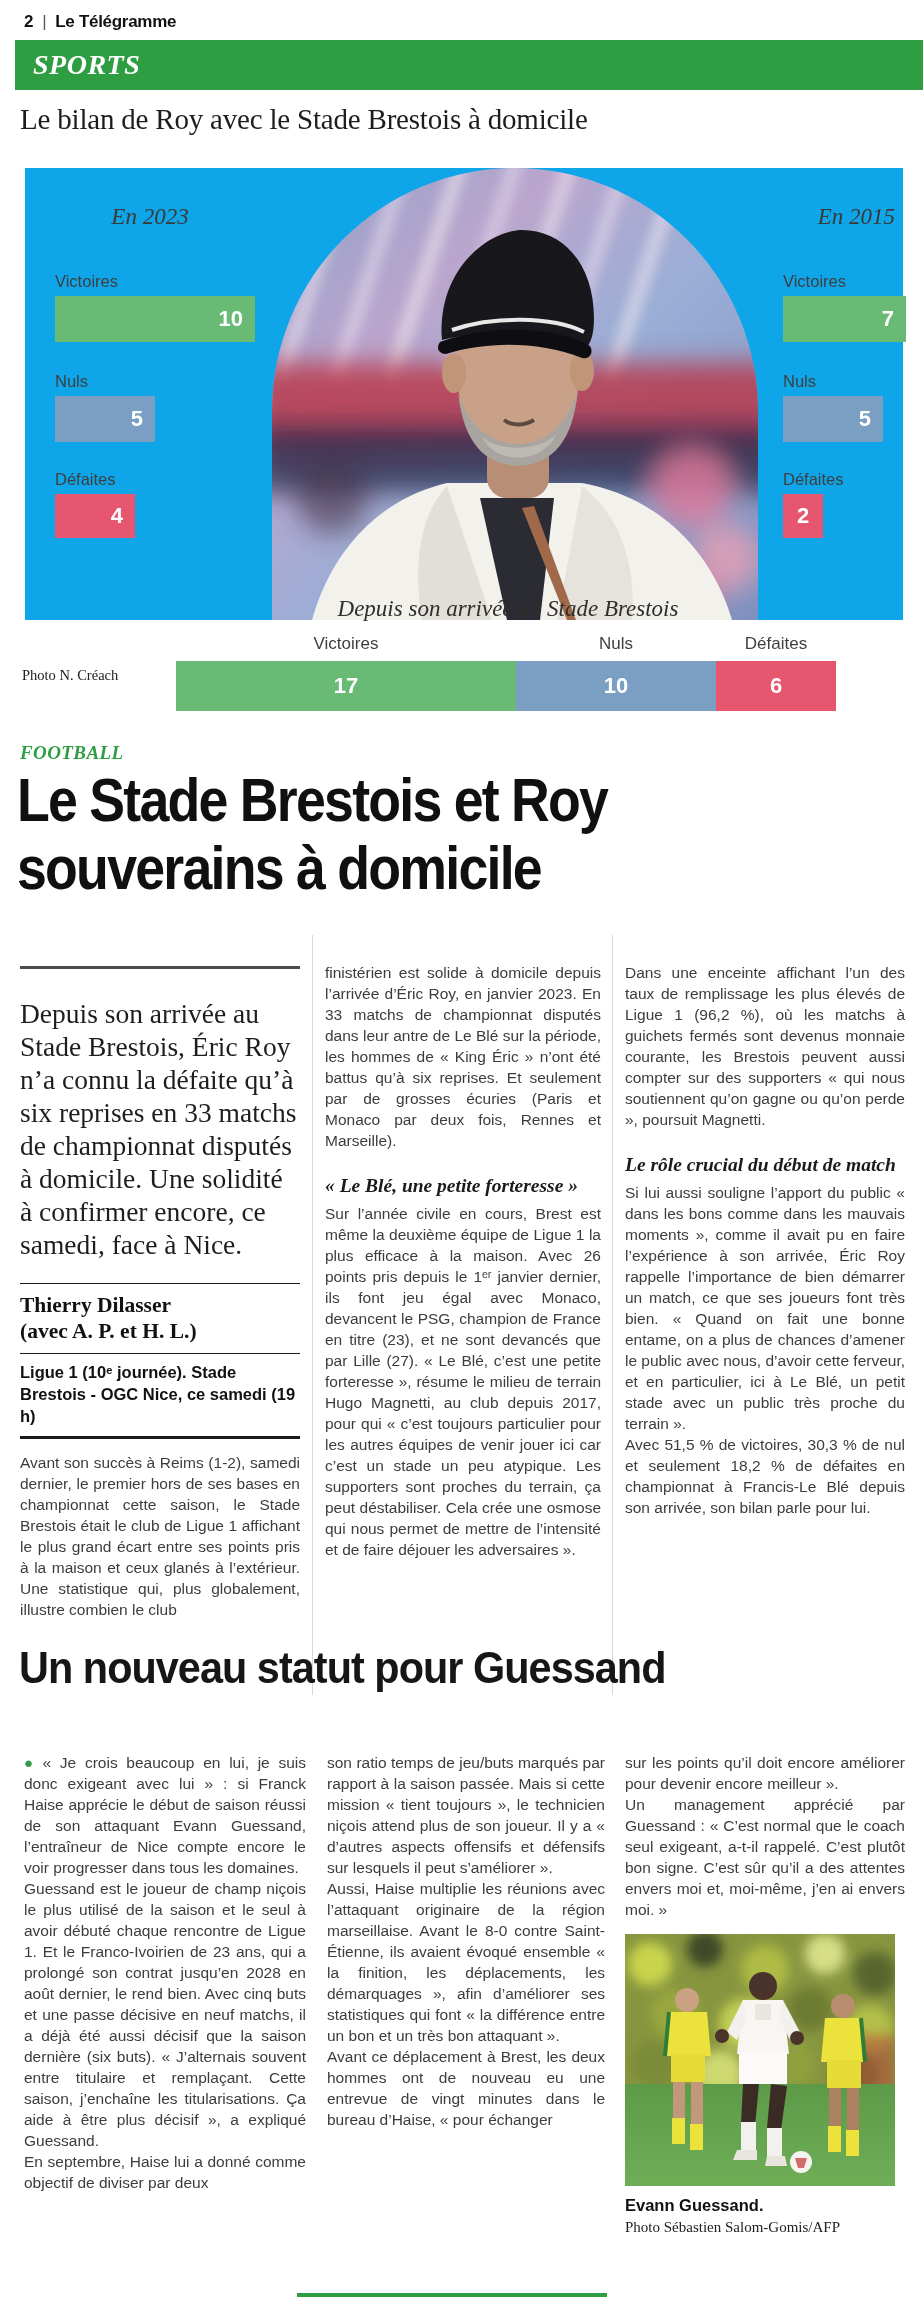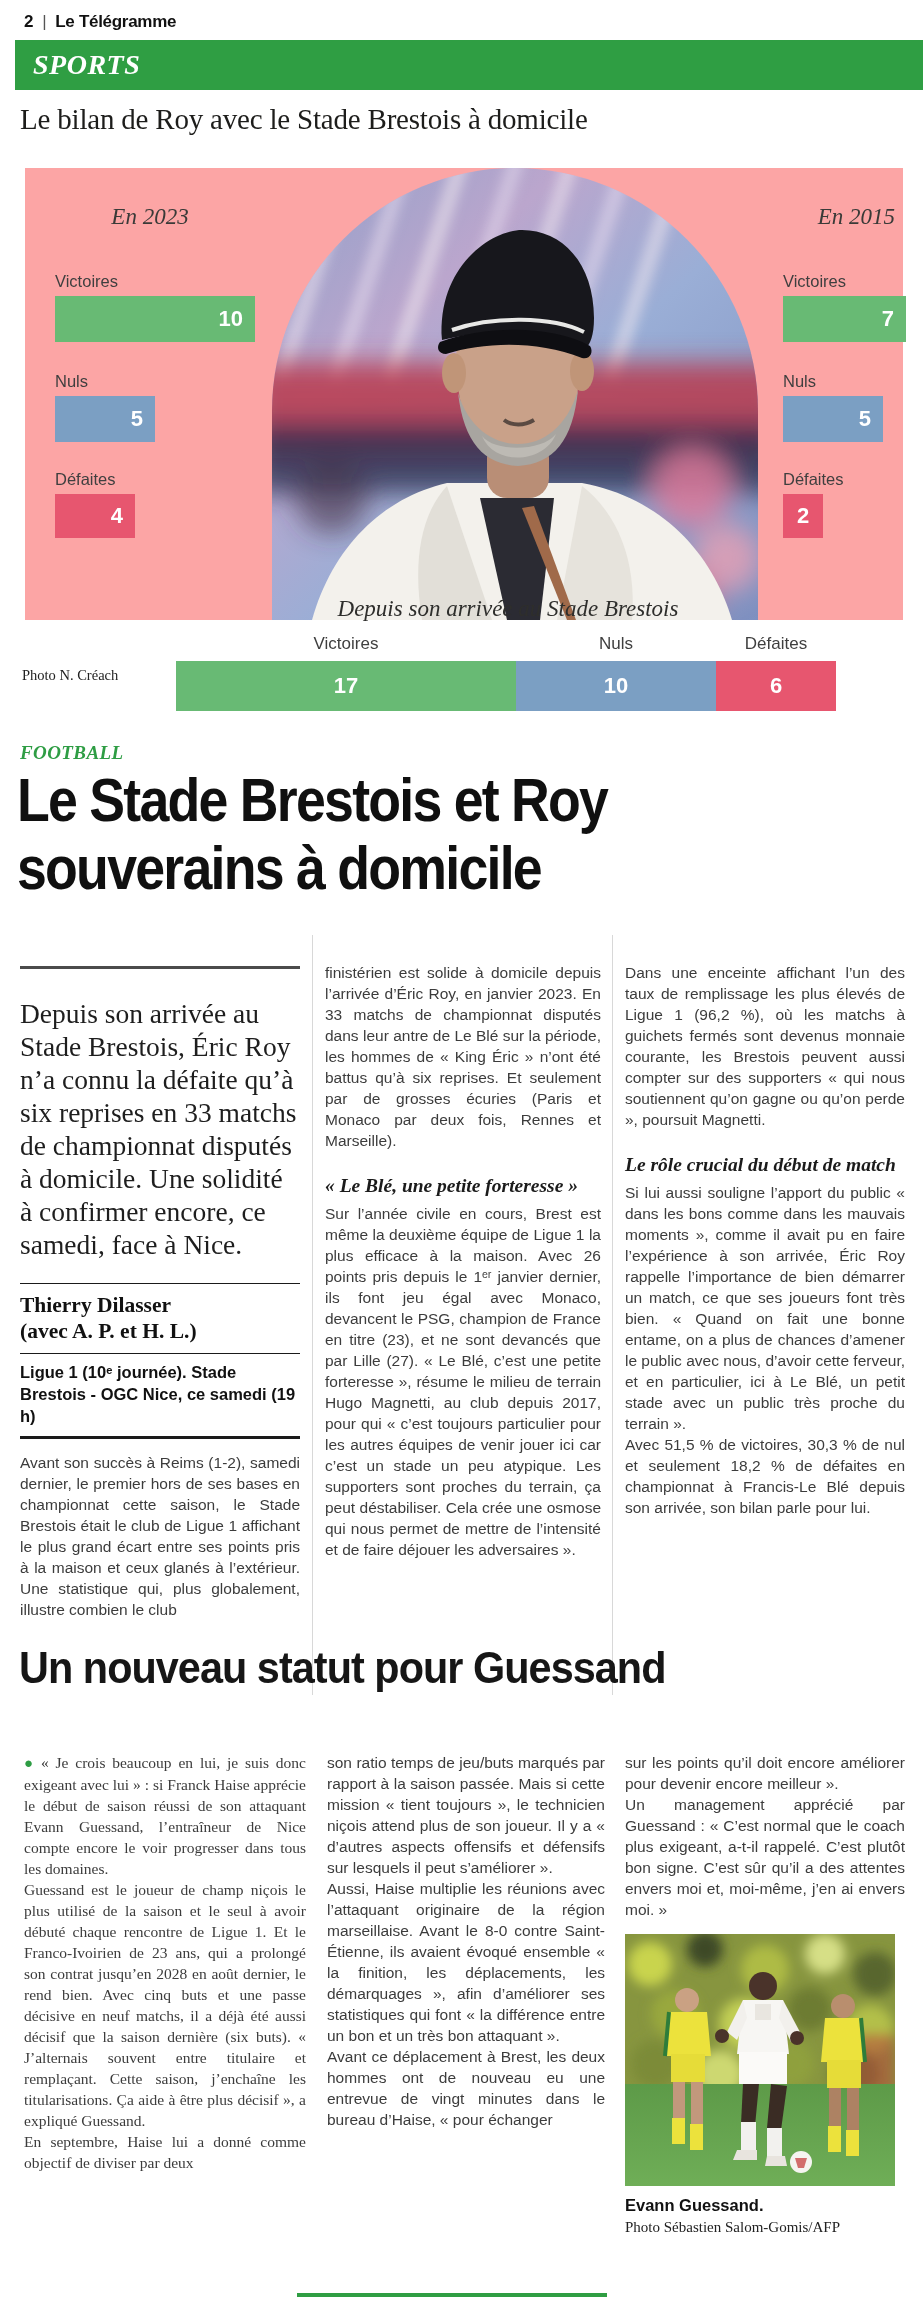--- a/index.html
+++ b/index.html
@@ -10,21 +10,21 @@
   .masthead{position:absolute;top:12px;left:24px;font-weight:bold;font-size:17px;color:#111;
             letter-spacing:-0.3px;}
   .masthead .sep{color:#555;font-weight:normal;margin:0 9px;}
   .banner{position:absolute;top:40px;left:15px;right:0;height:50px;background:#2f9e43;}
   .banner .label{font-family:"Liberation Serif",serif;font-style:italic;font-weight:bold;
                  color:#fff;font-size:28px;line-height:50px;padding-left:18px;letter-spacing:0.5px;}
 
   
   .ig-title{position:absolute;left:20px;top:103px;font-family:"Liberation Serif",serif;
             font-size:29px;color:#1d1d1b;letter-spacing:-0.2px;}
-  .chartbox{position:absolute;left:25px;top:168px;width:878px;height:452px;background:#fca5a5;}
+  .chartbox{position:absolute;left:25px;top:168px;width:878px;height:452px;background:#0ea5e9;}
   .yearlab{position:absolute;top:36px;font-family:"Liberation Serif",serif;font-style:italic;
            font-size:23px;color:#3a3a38;}
   .barlabel{position:absolute;font-size:16.5px;color:#3f3f3f;}
   .bar{position:absolute;height:46px;color:#fff;font-weight:bold;font-size:22px;
        display:flex;align-items:center;justify-content:flex-end;padding-right:12px;box-sizing:border-box;}
   .bar.green{background:#68ba74;}
   .bar.blue{background:#7b9fc3;}
   .bar.red{background:#e7566f;}
   .stack-title{position:absolute;left:258px;top:596px;width:500px;text-align:center;
                font-family:"Liberation Serif",serif;font-style:italic;font-size:23px;color:#2e2e2c;}
@@ -226,35 +226,35 @@
       <p class="bodytxt">Dans une enceinte affichant l’un des taux de remplissage les plus élevés de Ligue 1 (96,2 %), où les matchs à guichets fermés sont devenus monnaie courante, les Brestois peuvent aussi compter sur des supporters « qui nous soutiennent qu’on gagne ou qu’on perde », poursuit Magnetti.</p>
       <div class="subhead">Le rôle crucial du début de match</div>
       <p class="bodytxt">Si lui aussi souligne l’apport du public « dans les bons comme dans les mauvais moments », comme il avait pu en faire l’expérience à son arrivée, Éric Roy rappelle l’importance de bien démarrer un match, ce que ses joueurs font très bien. « Quand on fait une bonne entame, on a plus de chances d’amener le public avec nous, d’avoir cette ferveur, et en particulier, ici à Le Blé, un petit stade avec un public très proche du terrain ».</p>
       <p class="bodytxt">Avec 51,5 % de victoires, 30,3 % de nul et seulement 18,2 % de défaites en championnat à Francis-Le Blé depuis son arrivée, son bilan parle pour lui.</p>
     </div>
   </div>
 
   <div class="headline2">Un nouveau statut pour Guessand</div>
 
   <div class="cols2">
-    <div class="col" style="left:24px;width:282px;font-family:Liberation Serif, serif;">
+    <div class="col" style="left:24px;width:282px;">
       <p class="bodytxt"><span class="bullet">●</span><span>« Je crois beaucoup en lui, je suis donc exigeant avec lui » : si Franck Haise apprécie le début de saison réussi de son attaquant Evann Guessand, l’entraîneur de Nice compte encore le voir progresser dans tous les domaines.</span></p>
       <p class="bodytxt">Guessand est le joueur de champ niçois le plus utilisé de la saison et le seul à avoir débuté chaque rencontre de Ligue 1. Et le Franco-Ivoirien de 23 ans, qui a prolongé son contrat jusqu’en 2028 en août dernier, le rend bien. Avec cinq buts et une passe décisive en neuf matchs, il a déjà été aussi décisif que la saison dernière (six buts). « J’alternais souvent entre titulaire et remplaçant. Cette saison, j’enchaîne les titularisations. Ça aide à être plus décisif », a expliqué Guessand.</p>
       <p class="bodytxt">En septembre, Haise lui a donné comme objectif de diviser par deux</p>
     </div>
 
     <div class="col" style="left:327px;width:278px;">
       <p class="bodytxt">son ratio temps de jeu/buts marqués par rapport à la saison passée. Mais si cette mission « tient toujours », le technicien niçois attend plus de son joueur. Il y a « d’autres aspects offensifs et défensifs sur lesquels il peut s’améliorer ».</p>
       <p class="bodytxt">Aussi, Haise multiplie les réunions avec l’attaquant originaire de la région marseillaise. Avant le 8-0 contre Saint-Étienne, ils avaient évoqué ensemble « la finition, les déplacements, les démarquages », afin d’améliorer ses statistiques qui font « la différence entre un bon et un très bon attaquant ».</p>
       <p class="bodytxt">Avant ce déplacement à Brest, les deux hommes ont de nouveau eu une entrevue de vingt minutes dans le bureau d’Haise, « pour échanger</p>
     </div>
 
     <div class="col" style="left:625px;width:280px;">
       <p class="bodytxt">sur les points qu’il doit encore améliorer pour devenir encore meilleur ».</p>
-      <p class="bodytxt">Un management apprécié par Guessand : « C’est normal que le coach plus exigeant, a-t-il rappelé. C’est plutôt bon signe. C’est sûr qu’il a des attentes envers moi et, moi-même, j’en ai envers moi. »</p>
+      <p class="bodytxt">Un management apprécié par Guessand : « C’est normal que le coach seul exigeant, a-t-il rappelé. C’est plutôt bon signe. C’est sûr qu’il a des attentes envers moi et, moi-même, j’en ai envers moi. »</p>
       <div class="photo2">
         <svg width="270" height="252" viewBox="0 0 270 252">
           <defs>
             <filter id="gb" x="-30%" y="-30%" width="160%" height="160%">
                 <feGaussianBlur stdDeviation="6"></feGaussianBlur>
               </filter>
             <linearGradient id="pitch" x1="0" y1="0" x2="0" y2="1">
               <stop offset="0" stop-color="#5d9a48"></stop>
                 <stop offset="1" stop-color="#6fae57"></stop>
             </linearGradient>

